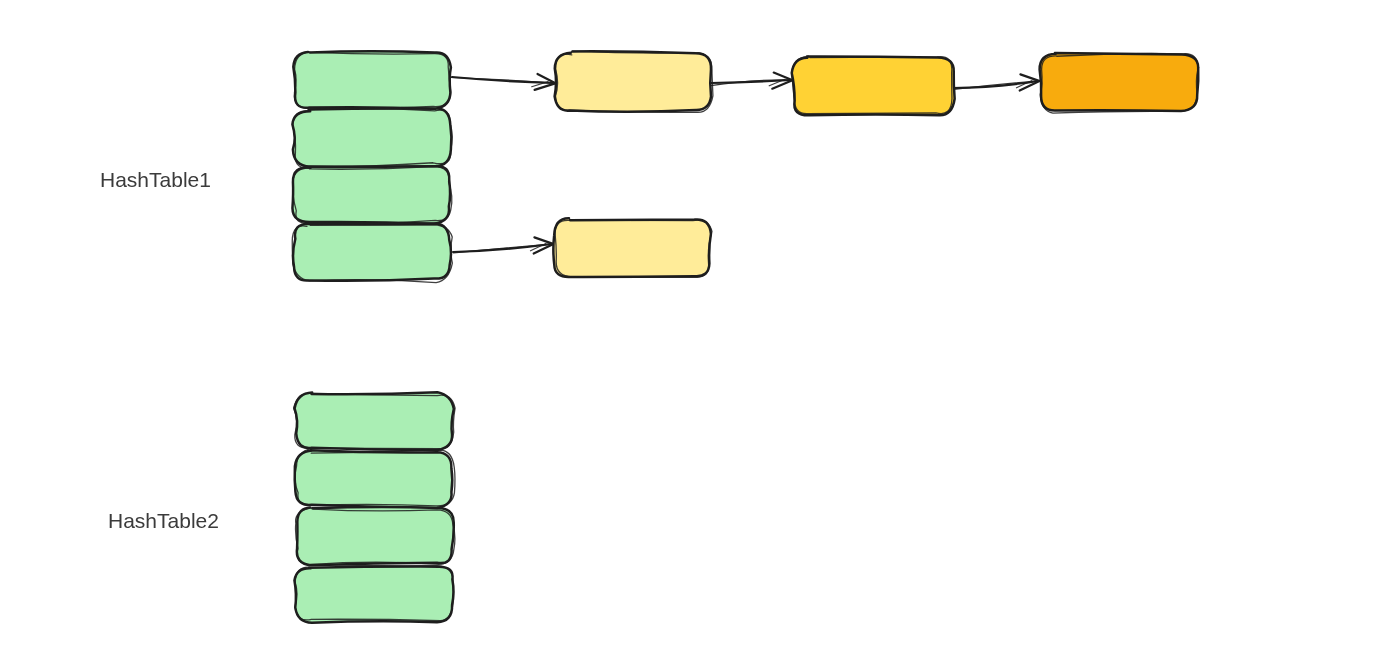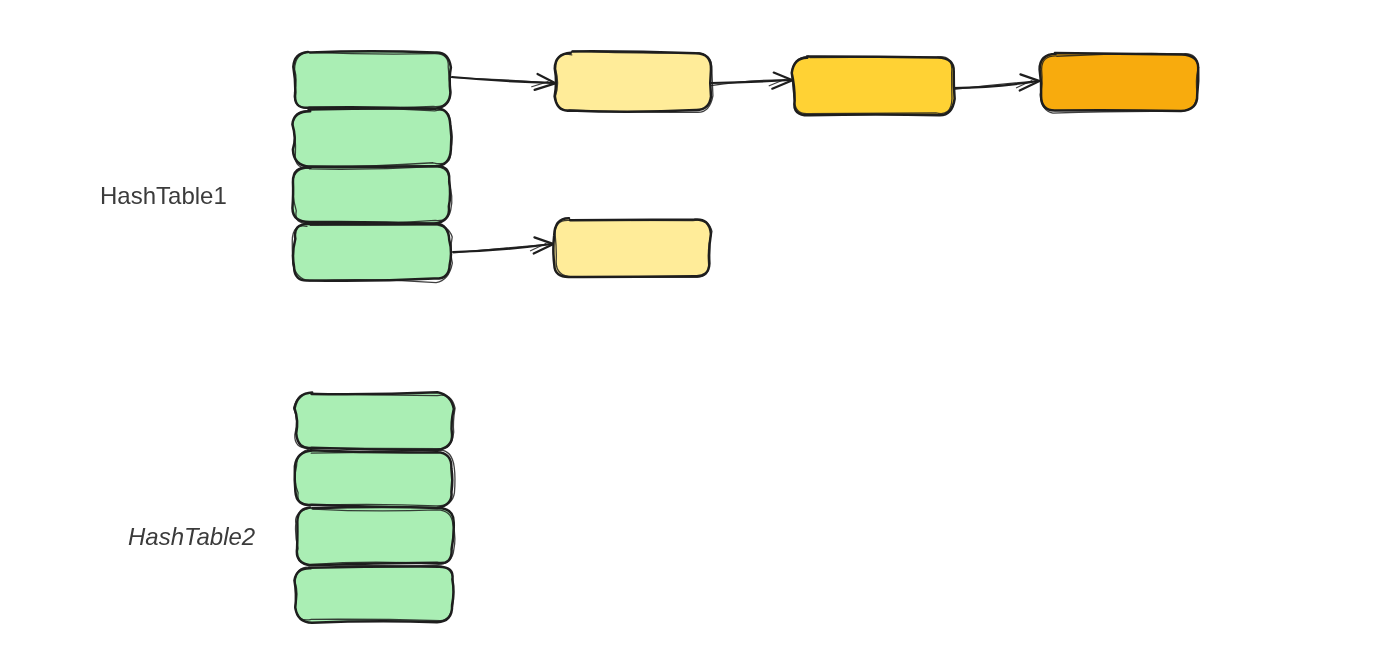--- a/index.html
+++ b/index.html
@@ -14,29 +14,28 @@
     background: #ffffff;
     overflow: hidden;
   }
   .stage svg {
     position: absolute;
     left: 0; top: 0;
     display: block;
   }
   .label {
     position: absolute;
-    font-size: 24px;
+    font-size: 21px;
     line-height: 24px;
     color: #3b3b3b;
     white-space: nowrap;
     user-select: none;
-    margin-top: 16px;
   }
   #label-hashtable1 { left: 100px; top: 168px; }
-  #label-hashtable2 { left: 128px; top: 509px; font-style: italic; }
+  #label-hashtable2 { left: 108px; top: 509px; }
 </style>
 </head>
 <body>
 
 <div class="stage" id="stage" style="background: rgb(255, 255, 255);">
   <svg id="diagram-svg" width="1375" height="660" viewBox="0 0 1375 660">
       <g transform="rotate(-0.39 372 80)">
         <path d="M 310.2 52.1 Q 371.2 49.7 434.9 53 Q 448.8 51.8 451 67.9 Q 448.8 78.5 450.3 93.2 Q 449.7 106.6 436.1 109.1 Q 371 106.4 309.2 107.1 Q 292.6 109 295.3 91.8 Q 295.5 78.7 293.4 66.3 Q 294.4 52.6 308.2 51.6" fill="#aaeeb4" stroke="#1e1e1e" stroke-width="2.5" stroke-linecap="round" stroke-linejoin="round"></path>
         <path d="M 308.8 51.9 Q 373.5 55 434.9 54.1 Q 449.6 54.1 448.3 67.5 Q 449.1 79.5 450.6 91.9 Q 450.6 108.5 432.9 106.9 Q 374.4 109.3 310.8 107.5 Q 292.5 108.9 294.4 91.9 Q 297.5 78.9 294.7 68.8 Q 295.1 52.8 309.9 51.5" fill="none" stroke="#1e1e1e" stroke-width="1.3" opacity="0.85" stroke-linecap="round" stroke-linejoin="round"></path>
       </g>

